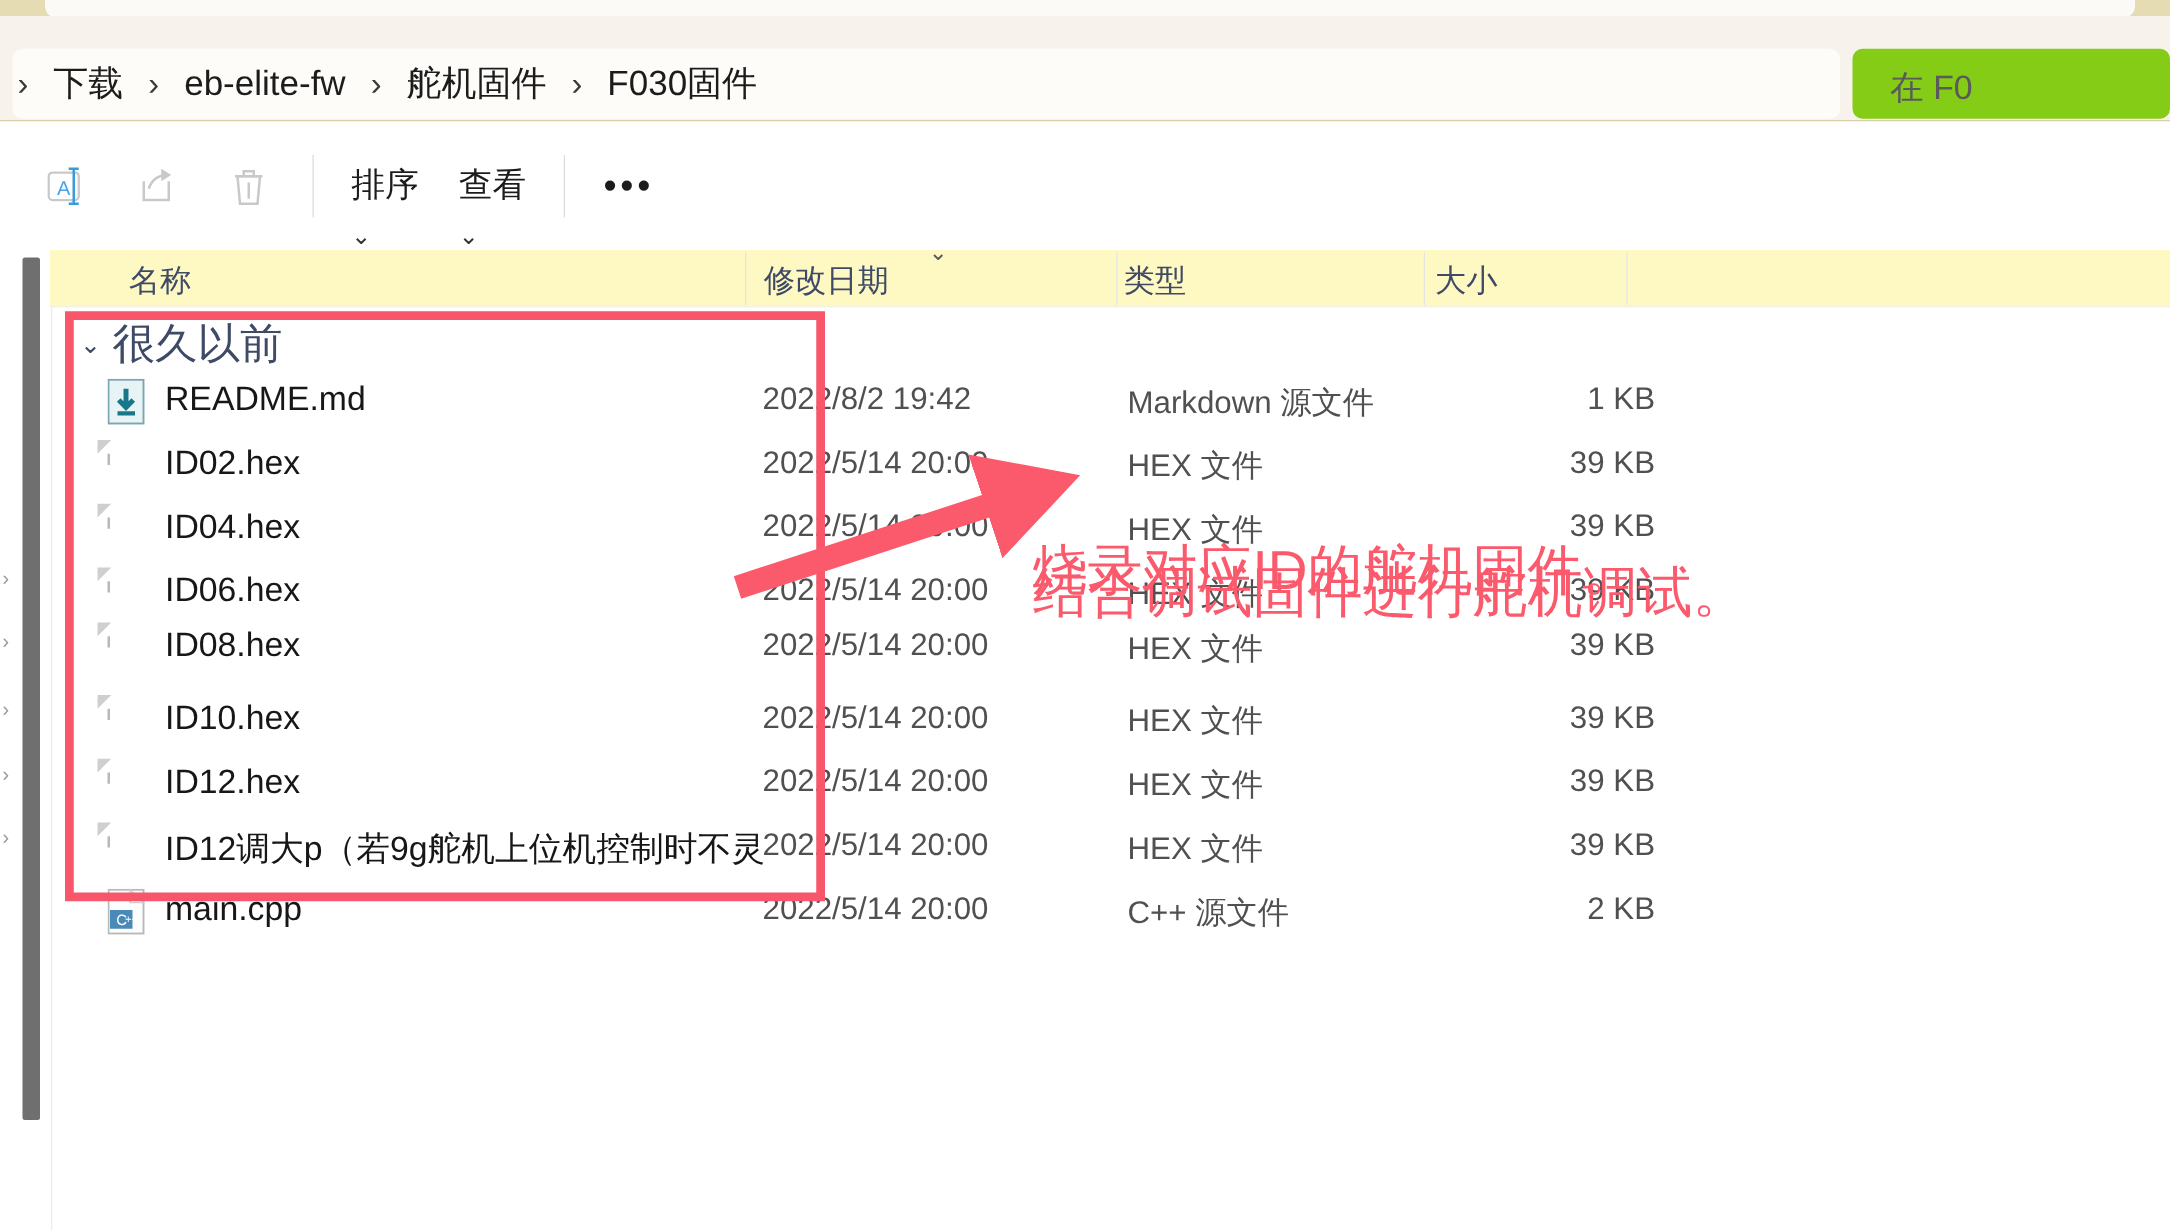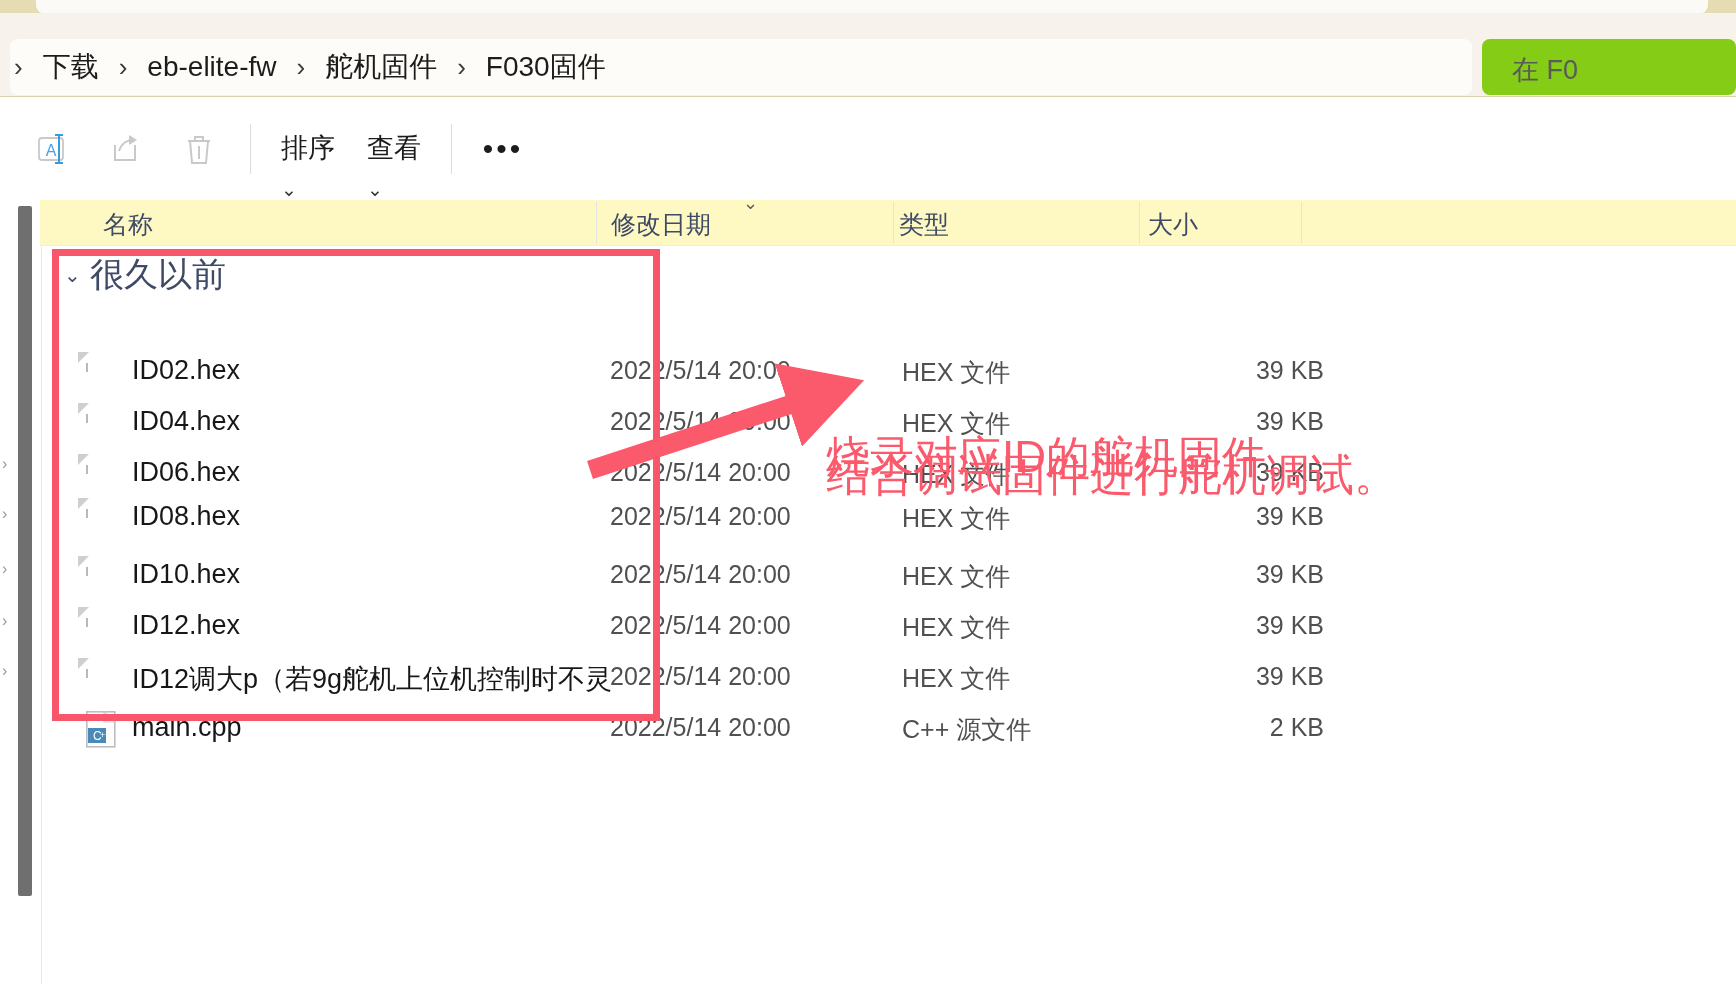--- a/index.html
+++ b/index.html
@@ -263,20 +263,33 @@
   <div class="rail-track"></div>
   <div class="list-divider"></div>
 
   <div class="filelist">
 
     <div class="group-row" style="top:8px;">
       <span class="group-chev">⌄</span>
       <span class="group-name">很久以前</span>
     </div>
 
+    <div class="row" style="top:50px;">
+      <span class="r-icon">
+        <svg width="30" height="37" viewBox="0 0 30 37">
+          <rect x="0.8" y="0.8" width="28" height="35" fill="#e8f3f5" stroke="#7aa6ad" stroke-width="1.5"></rect>
+          <path d="M14.8 8 v13 M9 17 l5.8 6 l5.8 -6" fill="none" stroke="#17788c" stroke-width="4"></path>
+          <rect x="8" y="26" width="14" height="3.4" fill="#17788c"></rect>
+        </svg>
+      </span>
+      <span class="r-name">README.md</span>
+      <span class="r-date">2022/8/2 19:42</span>
+      <span class="r-type">Markdown 源文件</span>
+      <span class="r-size">1 KB</span>
+    </div>
 
     <div class="row" style="top:101px;">
       <span class="r-icon"><span class="doc-ico"></span></span>
       <span class="r-name">ID02.hex</span>
       <span class="r-date">2022/5/14 20:00</span>
       <span class="r-type">HEX 文件</span>
       <span class="r-size">39 KB</span>
     </div>
 
     <div class="row" style="top:152px;">

